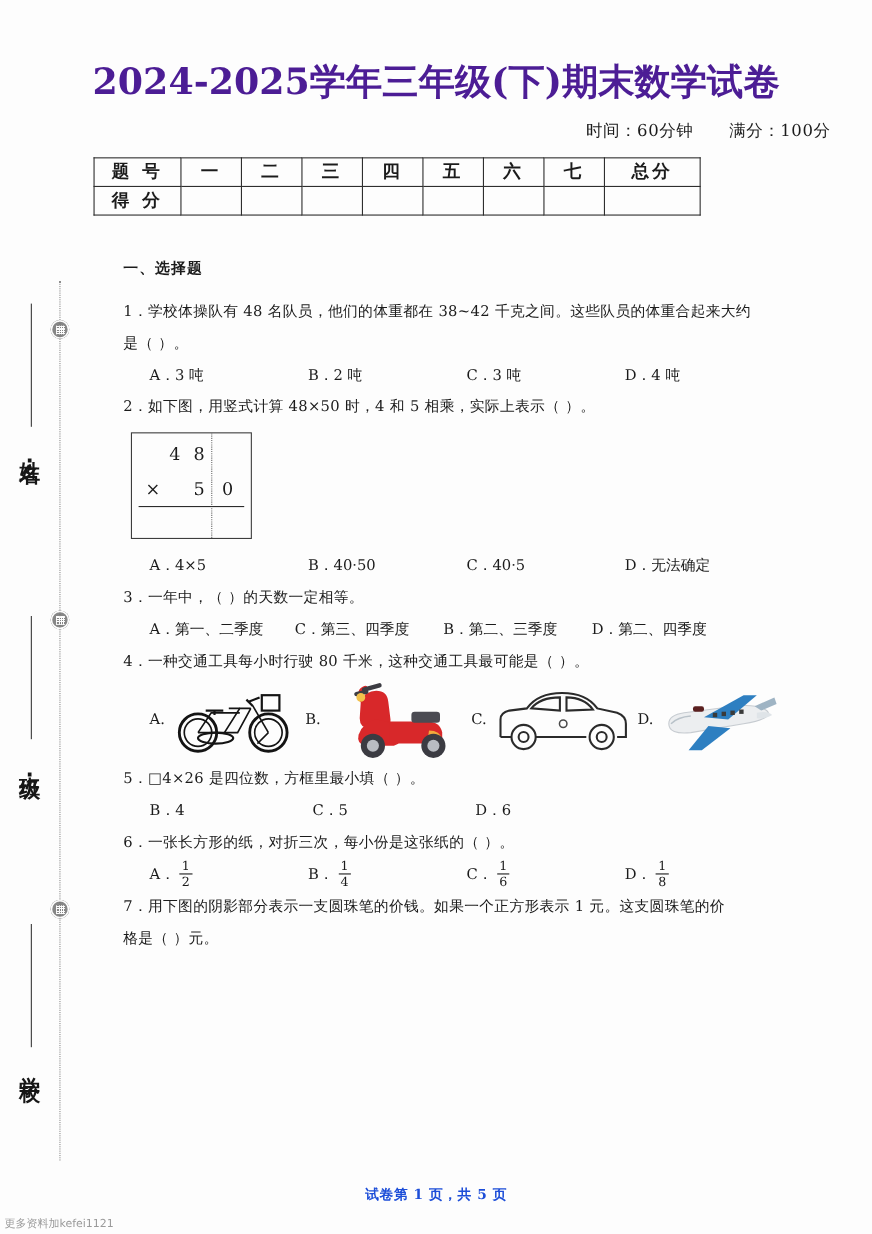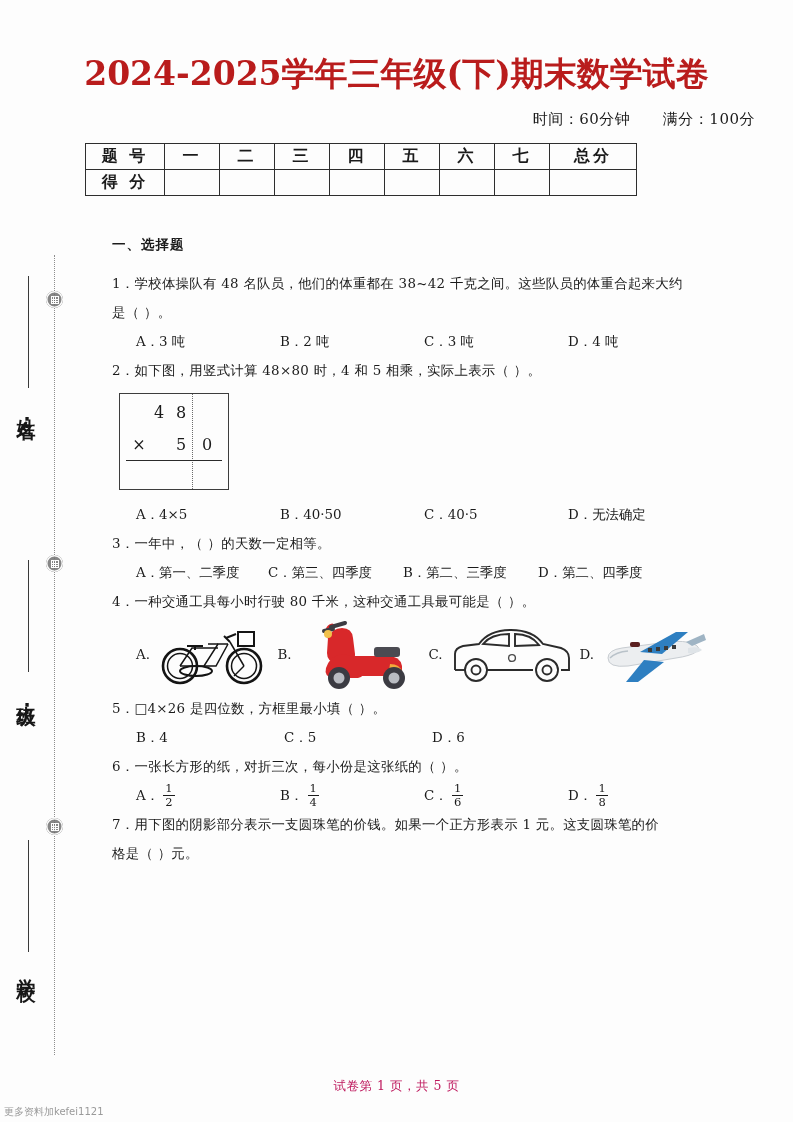--- a/index.html
+++ b/index.html
@@ -89,21 +89,21 @@
   
   .title {
     position: absolute;
     left: 0; right: 0;
     top: 52px;
     text-align: center;
     font-family: "DejaVu Serif", "Liberation Serif", serif;
     font-weight: 700;
     font-size: 33px;
     letter-spacing: 0px;
-    color: #b91c1c;
+    color: #4c1d95;
     white-space: nowrap;
   }
   .meta {
     position: absolute;
     right: 38px;
     top: 110px;
     font-size: 15px;
     letter-spacing: .5px;
     white-space: nowrap;
   }
@@ -238,21 +238,22 @@
   .veh-d { width: 140px; }
 
   
   .footer {
     position: absolute;
     left: 0; right: 0;
     top: 1078px;
     text-align: center;
     font-size: 12.5px;
     letter-spacing: .5px;
-    color: #be185d;
+    color: #1d4ed8;
+    font-weight: bold;
   }
   .watermark {
     position: absolute;
     left: 4px;
     top: 1105px;
     font-size: 10px;
     color: #9a9a9a;
     font-family: "DejaVu Sans", "Liberation Sans", sans-serif;
   }
 </style>
@@ -319,21 +320,21 @@
       <div class="q-text">是（    ）。</div>
       <div class="opts">
         <div>A．3 吨</div>
         <div>B．2 吨</div>
         <div>C．3 吨</div>
         <div>D．4 吨</div>
       </div>
     </div>
 
     <div class="q">
-      <div class="q-text">2．如下图，用竖式计算 48×80 时，4 和 5 相乘，实际上表示（    ）。</div>
+      <div class="q-text">2．如下图，用竖式计算 48×50 时，4 和 5 相乘，实际上表示（    ）。</div>
       <div class="vertcalc-wrap">
         <div class="vertcalc">
           <div class="vc-dotted"></div>
           <div class="vc-row vc-r1">
             <span class="vc-cell vc-tens">4</span>
             <span class="vc-cell vc-ones">8</span>
           </div>
           <div class="vc-row vc-r2">
             <span class="vc-cell vc-op">×</span>
             <span class="vc-cell vc-ones">5</span>

